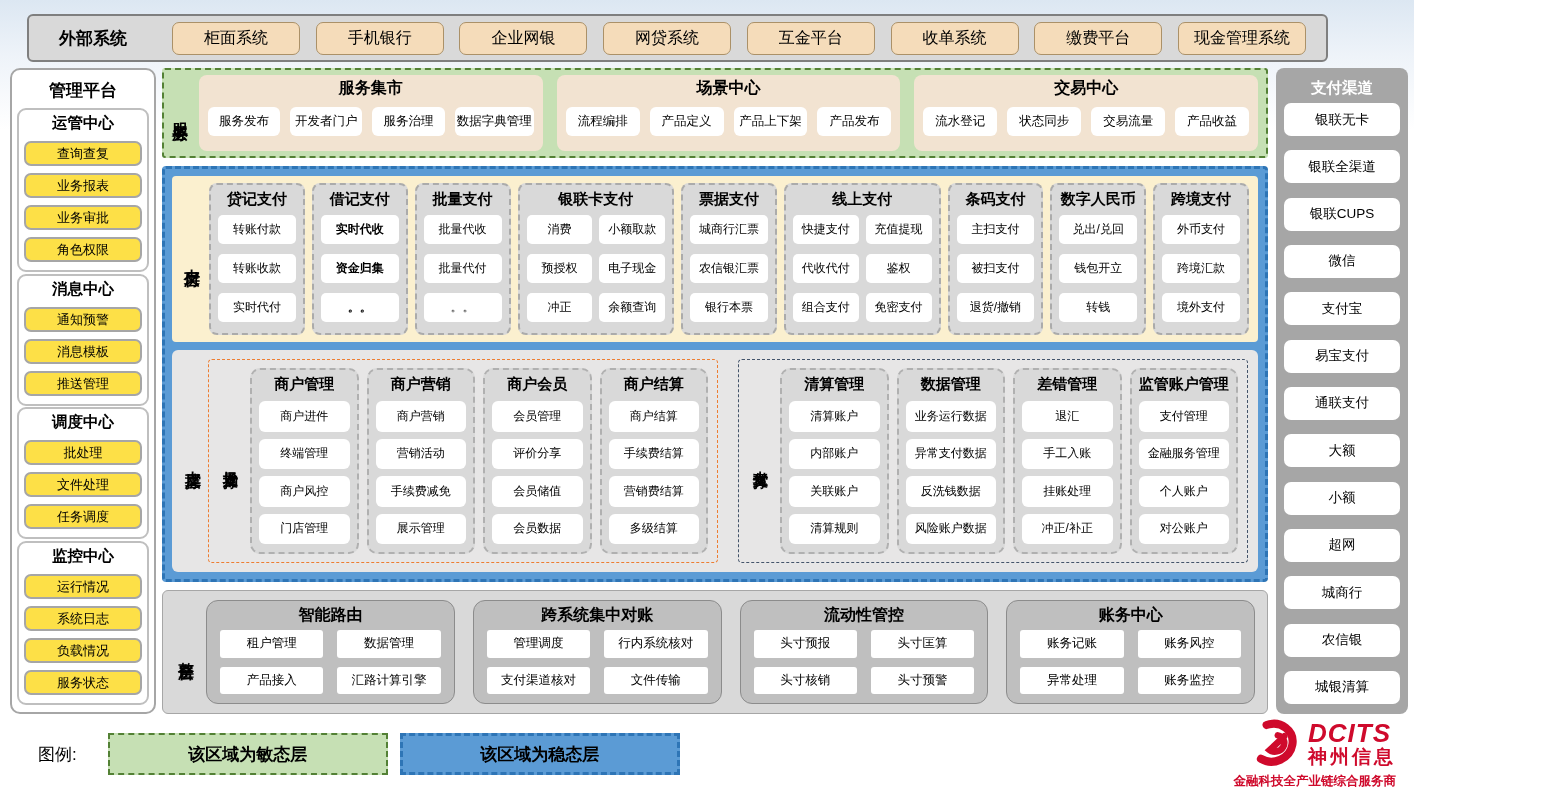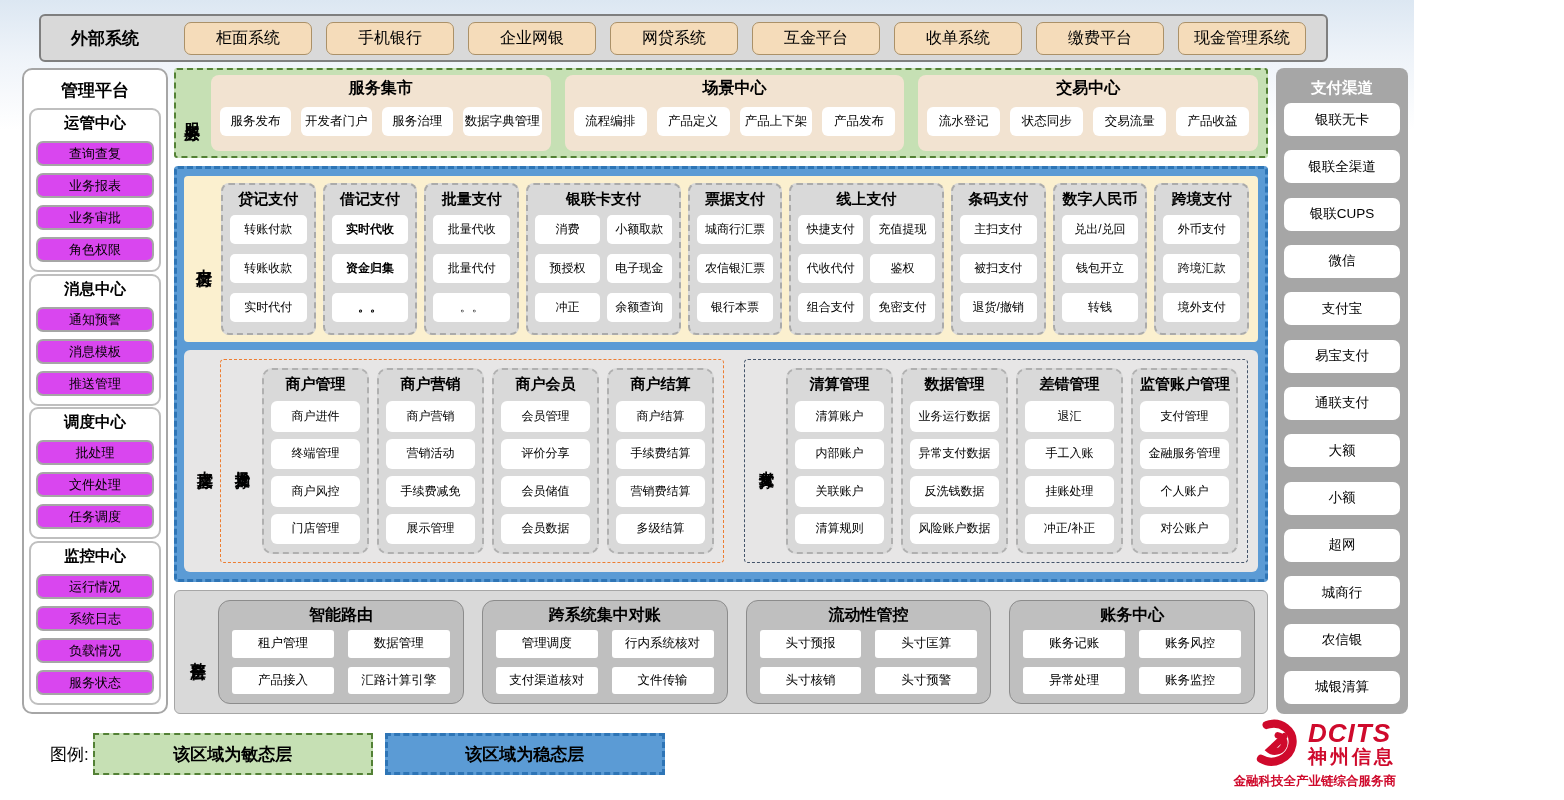--- a/index.html
+++ b/index.html
@@ -5,21 +5,21 @@
   * { box-sizing: border-box; margin: 0; padding: 0; }
   html, body { width: 1564px; height: 800px; }
   body {
     font-family: "Liberation Sans", "DejaVu Sans", sans-serif;
     color: #000;
     background: #fff;
     overflow: hidden;
   }
   .page {
     width: 1414px; height: 800px;
-    padding: 14px 6px 0 22px;
+    padding: 14px 6px 0 10px;
     display: flex; flex-direction: column;
     background: linear-gradient(180deg, #dce7f2 0px, #eef3f9 55px, #ffffff 130px);
   }
 
   
   .top-bar {
     margin: 0 80px 0 17px; height: 48px; flex: 0 0 48px;
     background: #d9d9d9; border: 2px solid #7f7f7f; border-radius: 6px;
     display: flex; align-items: center; padding: 0 20px 0 30px;
   }
@@ -42,21 +42,21 @@
     padding: 5px 5px 7px; display: flex; flex-direction: column;
   }
   .left-title { text-align: center; font-weight: bold; font-size: 17px; padding: 4px 0 6px; }
   .mgmt-groups { flex: 1; display: flex; flex-direction: column; justify-content: space-between; }
   .mgmt-group {
     border: 2px solid #bfbfbf; border-radius: 9px;
     padding: 3px 5px 8px; display: flex; flex-direction: column; gap: 7px;
   }
   .mgmt-group-title { text-align: center; font-weight: bold; font-size: 15.5px; }
   .mgmt-btn {
-    border: 2px solid #a6a6a6; border-radius: 7px; background: #d946ef;
+    border: 2px solid #a6a6a6; border-radius: 7px; background: #fde047;
     height: 25px; line-height: 21px; text-align: center; font-size: 13px; white-space: nowrap;
   }
 
   
   .main-col { flex: 1; min-width: 0; margin-left: 6px; display: flex; flex-direction: column; }
 
   .v-label {
     writing-mode: vertical-rl; text-orientation: upright;
     font-weight: bold; font-size: 16px; letter-spacing: 2px;
     display: flex; align-items: center; justify-content: center;
@@ -136,21 +136,21 @@
     width: 132px; flex: 0 0 132px; margin-left: 8px;
     background: #a6a6a6; border-radius: 8px;
     padding: 8px 8px 10px; display: flex; flex-direction: column;
   }
   .right-title { color: #fff; font-weight: bold; font-size: 15.5px; text-align: center; padding: 2px 0 4px; }
   .channel-list { flex: 1; display: flex; flex-direction: column; justify-content: space-between; }
   .channel-btn { height: 33px; border-radius: 7px; display: flex; align-items: center; justify-content: center; font-size: 13.5px; white-space: nowrap; }
 
   
   .bottom-row { height: 86px; flex: 0 0 86px; display: flex; align-items: center; padding: 0 10px 6px 28px; }
-  .legend { display: flex; align-items: center; gap: 4px; }
+  .legend { display: flex; align-items: center; gap: 31px; }
   .legend-label { font-size: 17px; white-space: nowrap; }
   .legend-items { display: flex; gap: 12px; }
   .legend-box { width: 280px; height: 42px; display: flex; align-items: center; justify-content: center; font-size: 17px; font-weight: bold; }
   .legend-agile  { background: #c6e0b4; border: 2px dashed #538135; }
   .legend-stable { background: #5b9bd5; border: 3px dashed #2e75b6; }
 
   .logo { margin-left: auto; display: flex; flex-wrap: wrap; width: 196px; align-items: center; justify-content: flex-end; padding-right: 2px; }
   .logo-swirl { flex: 0 0 auto; margin-right: 6px; }
   .logo-text { display: flex; flex-direction: column; align-items: flex-start; }
   .logo-brand { color: #cf0a2c; font-weight: bold; font-style: italic; font-size: 26px; line-height: 26px; letter-spacing: 1px; }

